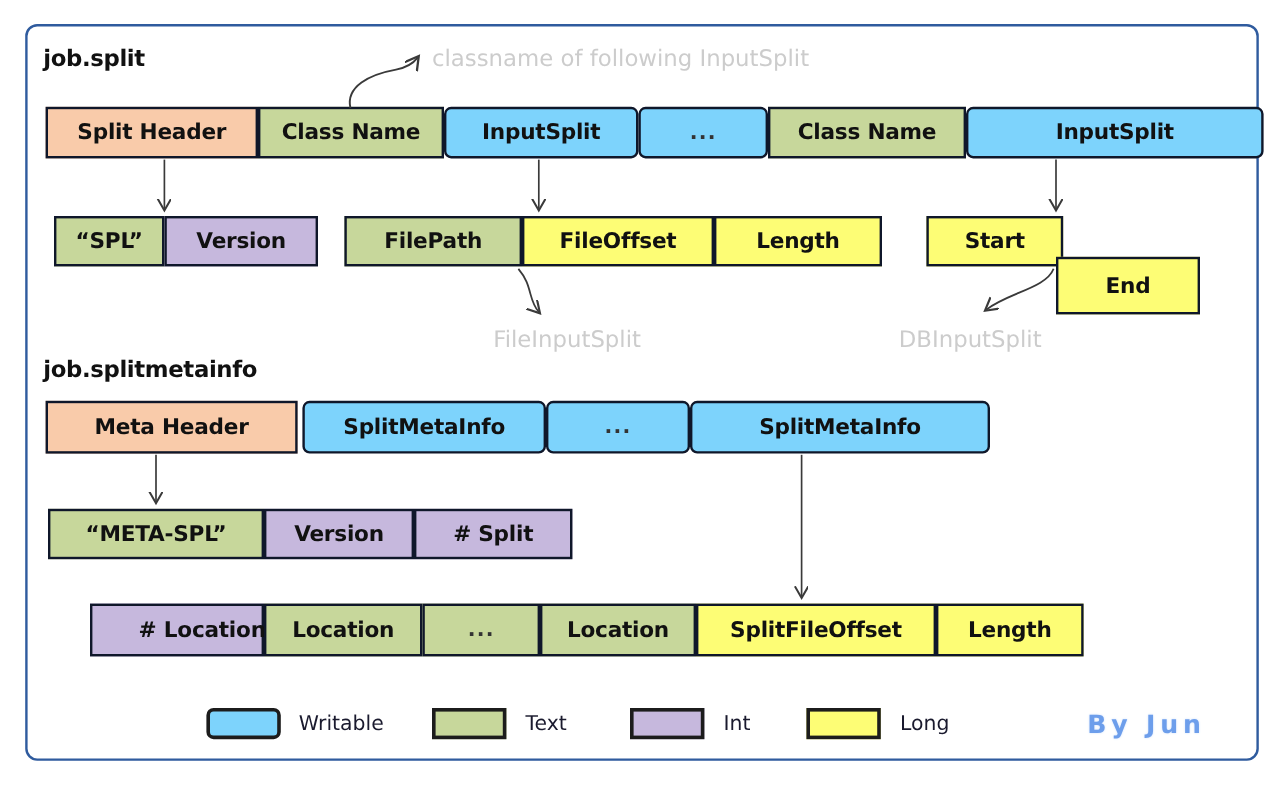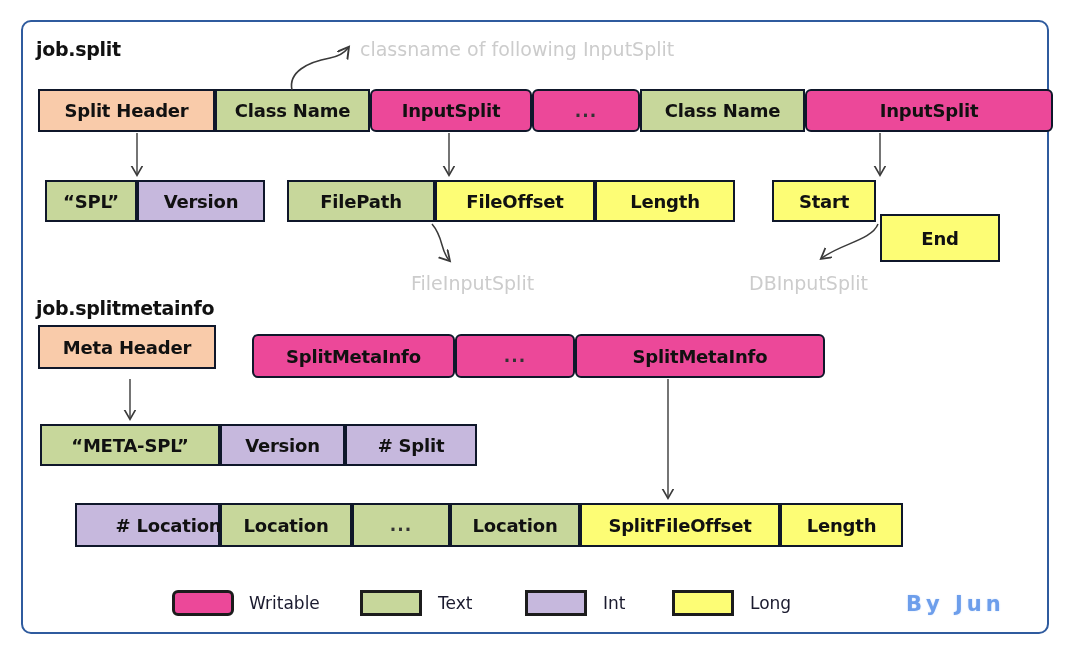--- a/index.html
+++ b/index.html
@@ -47,21 +47,21 @@
     font-weight: bold;
     color: #111111;
     white-space: nowrap;
     letter-spacing: -0.2px;
   }
   .cell.dots {
     font-size: 17px;
     letter-spacing: 1px;
     color: #333;
   }
-  .c-writable { background: #ec4899; border-radius: 6px; }
+  .c-writable { background: #7dd3fc; border-radius: 6px; }
   .c-text     { background: #c7d79b; }
   .c-int      { background: #c6b8dd; }
   .c-long     { background: #fdfd75; }
   .c-header   { background: #f9cbaa; }
 
   
   .note {
     position: absolute;
     font-size: 19px;
     color: #cccccc;
@@ -132,29 +132,29 @@
   <div class="cell c-text" style="left:640px; top:89px; width:165px; height:43px;">Class Name</div>
   <div class="cell c-writable" style="left:805px; top:89px; width:248px; height:43px;">InputSplit</div>
 
   <div class="cell c-text" style="left:45px; top:180px; width:92px; height:42px;">“SPL”</div>
   <div class="cell c-int" style="left:137px; top:180px; width:128px; height:42px;">Version</div>
 
   <div class="cell c-text" style="left:287px; top:180px; width:148px; height:42px;">FilePath</div>
   <div class="cell c-long" style="left:435px; top:180px; width:160px; height:42px;">FileOffset</div>
   <div class="cell c-long" style="left:595px; top:180px; width:140px; height:42px;">Length</div>
 
-  <div class="cell c-long" style="left:772px; top:180px; width:104px; height:42px;">Start</div>
+  <div class="cell c-long" style="left:772px; top:180px; width:114px; height:42px;">Start</div>
   <div class="cell c-long" style="left:880px; top:180px; width:120px; height:48px;margin-top:34px;">End</div>
 
   <div class="note" style="left:411px; top:272px;">FileInputSplit</div>
   <div class="note" style="left:749px; top:272px;">DBInputSplit</div>
 
   <div class="sect-label" style="left:36px; top:297px;">job.splitmetainfo</div>
 
-  <div class="cell c-header" style="left:38px; top:325px; width:178px; height:44px;">Meta Header</div>
+  <div class="cell c-header" style="left:38px; top:334px; width:210px; height:44px;">Meta Header</div>
   <div class="cell c-writable" style="left:252px; top:334px; width:203px; height:44px;">SplitMetaInfo</div>
   <div class="cell c-writable dots" style="left:455px; top:334px; width:120px; height:44px;">...</div>
   <div class="cell c-writable" style="left:575px; top:334px; width:250px; height:44px;">SplitMetaInfo</div>
 
   <div class="cell c-text" style="left:40px; top:424px; width:180px; height:42px;">“META-SPL”</div>
   <div class="cell c-int" style="left:220px; top:424px; width:125px; height:42px;">Version</div>
   <div class="cell c-int" style="left:345px; top:424px; width:132px; height:42px;"># Split</div>
 
   <div class="cell c-int" style="left:75px; top:503px; width:145px; height:44px;padding-left:42px;"># Location</div>
   <div class="cell c-text" style="left:220px; top:503px; width:132px; height:44px;">Location</div>

